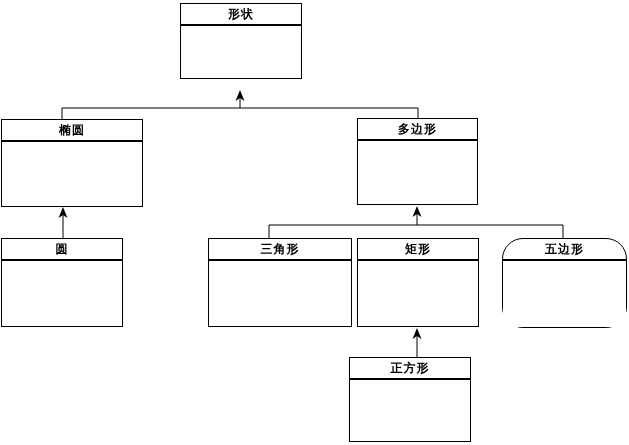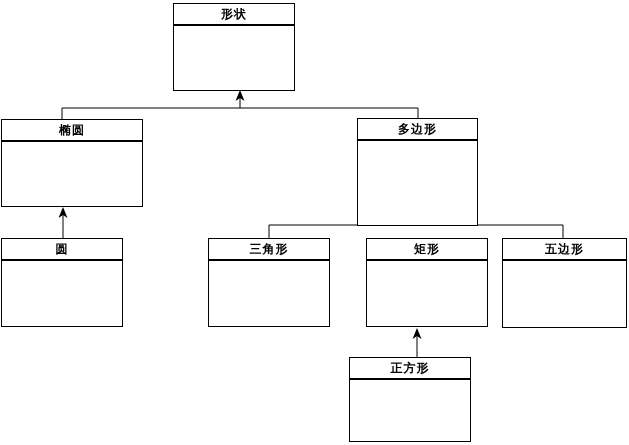--- a/index.html
+++ b/index.html
@@ -41,27 +41,27 @@
     font-weight: bold;
     color: #000000;
     letter-spacing: 1px;
     line-height: 1;
   }
   .class-body {
     flex: 1;
     background: #ffffff;
   }
   
-  #box-shape     { left: 173px; top: 3px;   width: 122px; height: 88px; }
+  #box-shape     { left: 180px; top: 3px;   width: 122px; height: 76px; }
   #box-ellipse   { left: 1px;   top: 119px; width: 142px; height: 88px; }
-  #box-polygon   { left: 357px; top: 118px; width: 121px; height: 108px; }
+  #box-polygon   { left: 357px; top: 118px; width: 121px; height: 87px; }
   #box-circle    { left: 1px;   top: 238px; width: 122px; height: 89px; }
-  #box-triangle  { left: 208px; top: 238px; width: 122px; height: 89px; }
-  #box-rectangle { left: 366px; top: 238px; width: 122px; height: 89px; }
-  #box-pentagon  { left: 502px; top: 238px; width: 125px; height: 90px; }
+  #box-triangle  { left: 208px; top: 238px; width: 144px; height: 89px; }
+  #box-rectangle { left: 357px; top: 238px; width: 122px; height: 89px; }
+  #box-pentagon  { left: 502px; top: 238px; width: 125px; height: 90px; border-radius: 21px; }
   #box-square    { left: 349px; top: 357px; width: 122px; height: 85px; }
 </style>
 </head>
 <body>
 
 <div id="canvas">
 
   <svg id="connector-layer" viewBox="0 0 629 445" xmlns="http://www.w3.org/2000/svg">
 
     <g>

